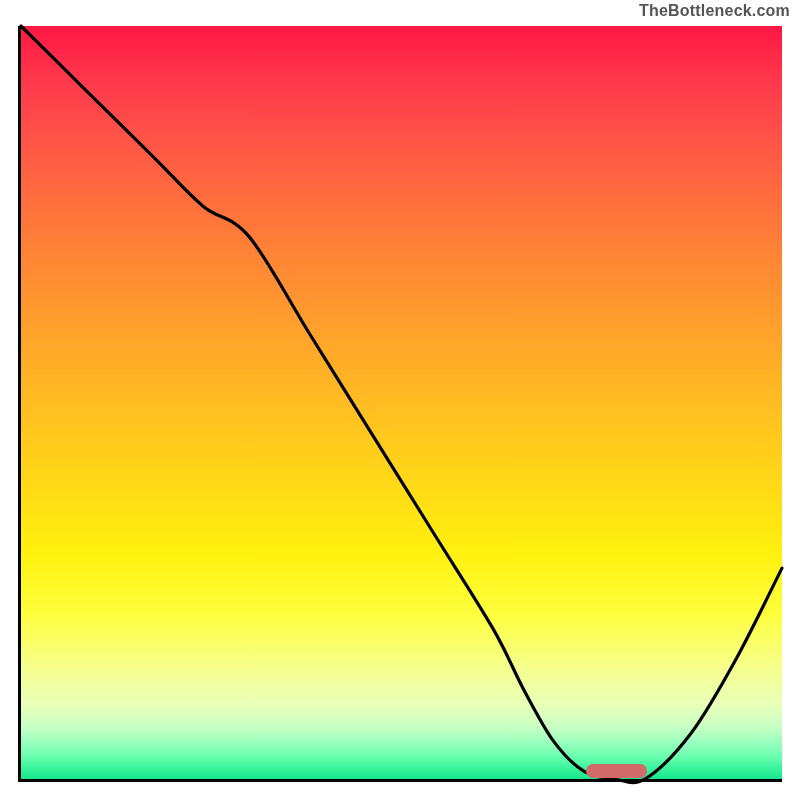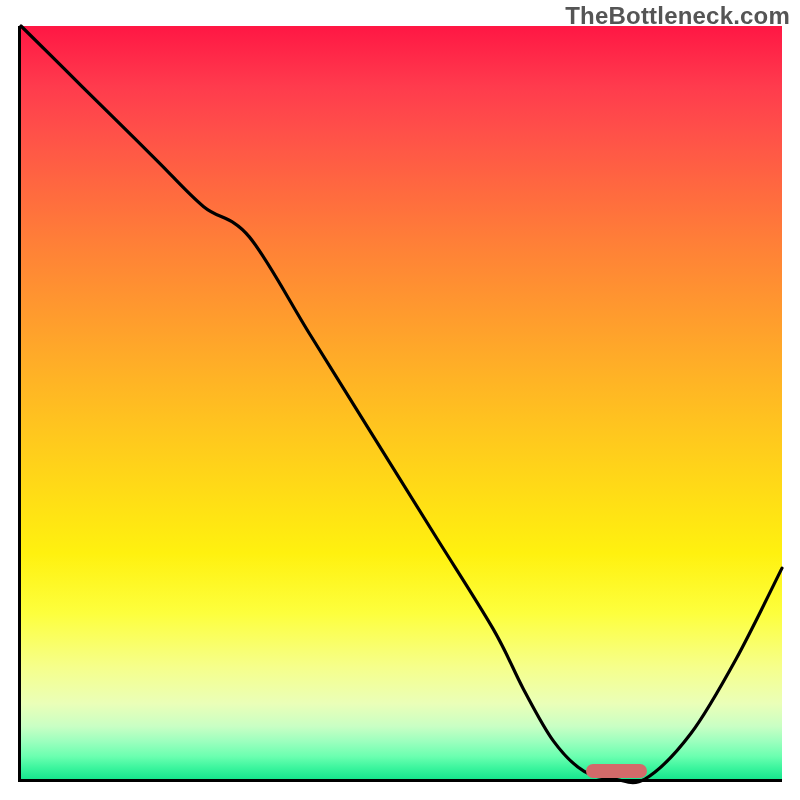--- a/index.html
+++ b/index.html
@@ -7,21 +7,21 @@
   .stage {
     position: relative;
     width: 800px;
     height: 800px;
   }
   .watermark {
     position: absolute;
     top: 2px;
     right: 10px;
     font-family: Arial, Helvetica, sans-serif;
-    font-size: 24px;
+    font-size: 16px;
     font-weight: 600;
     color: #555;
     letter-spacing: 0.2px;
     user-select: none;
   }
   .plot-outer {
     position: absolute;
     left: 18px;
     top: 26px;
     width: 764px;

